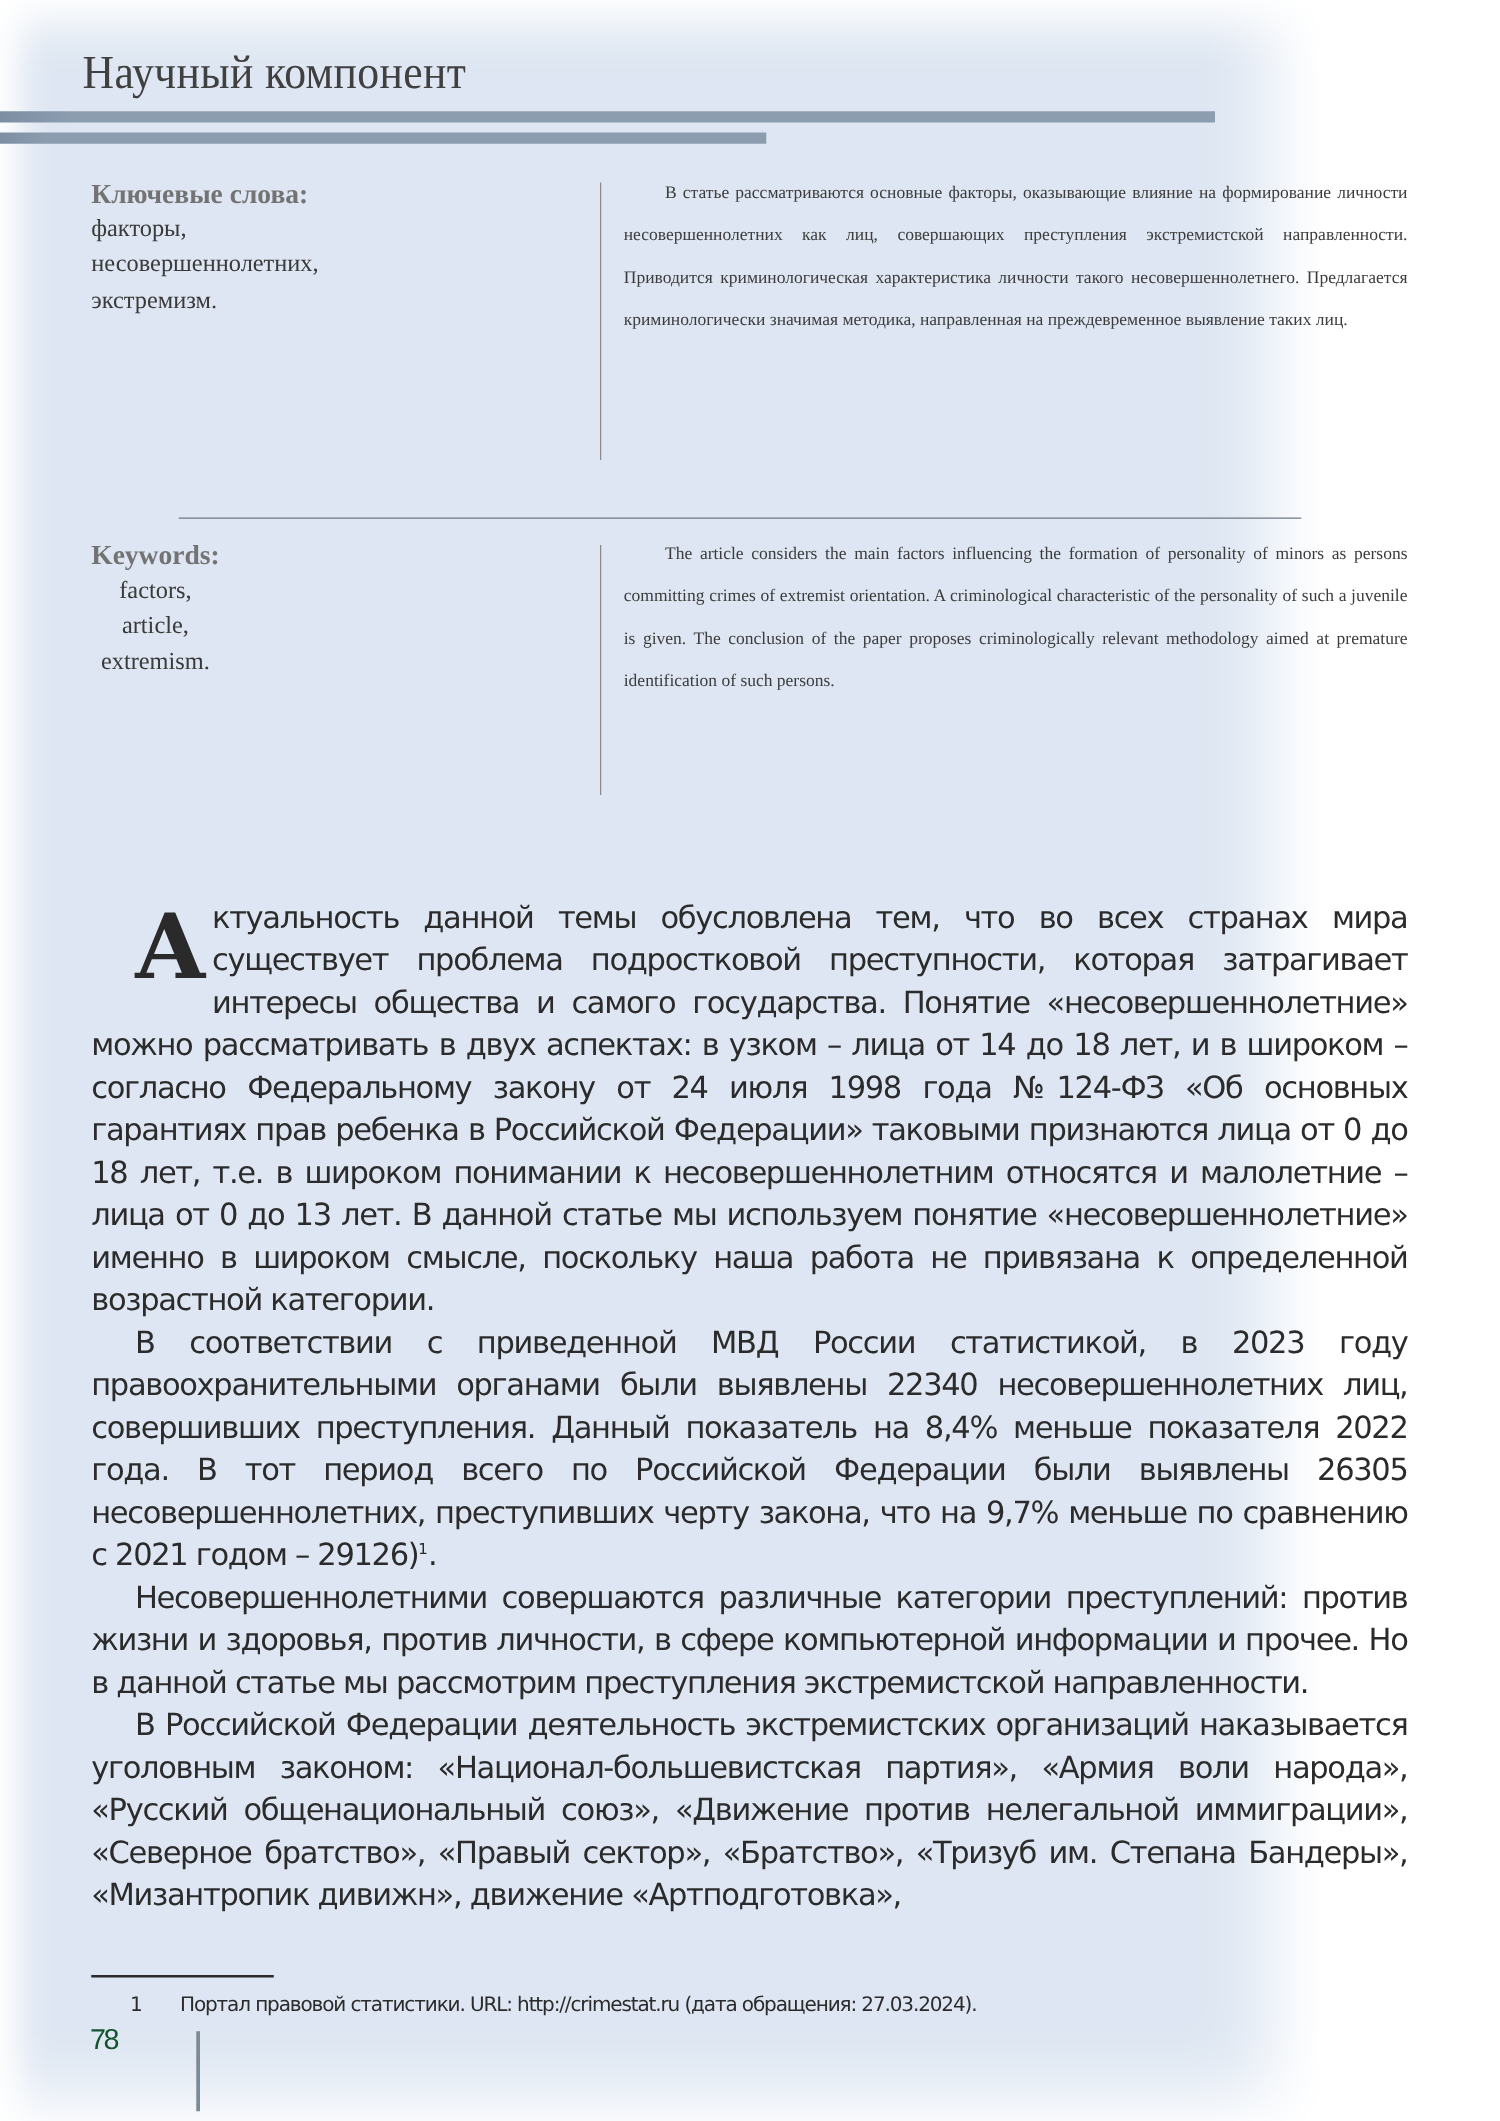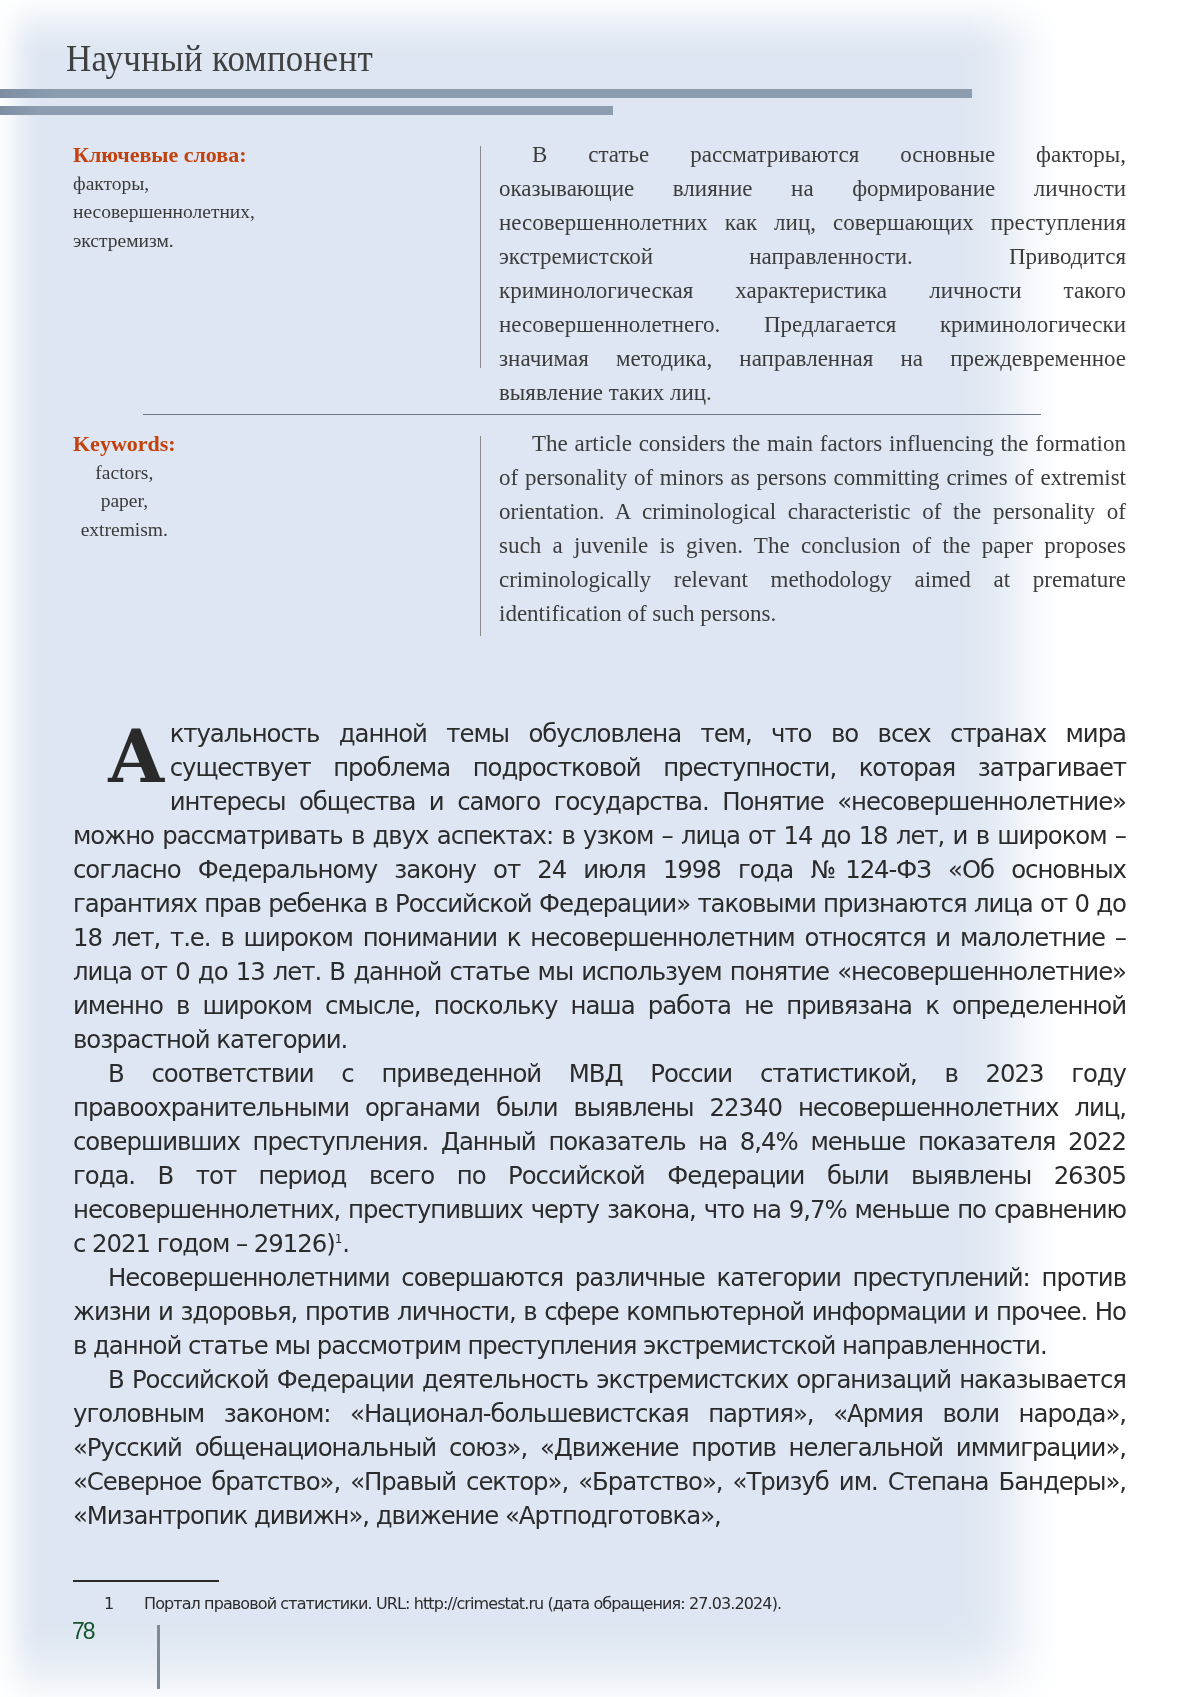--- a/index.html
+++ b/index.html
@@ -25,32 +25,32 @@
     }
     .rule-2 {
       position: absolute; left: 0; top: 106px; width: 613px; height: 9px;
       background: linear-gradient(90deg, #7d8ea3 0%, #8d9db0 6%, #8d9db0 100%);
     }
     .kw-block {
       position: absolute; left: 73px;
       font-family: "Liberation Serif", serif; color: #3a3a3a;
       font-size: 19.5px; line-height: 28.5px;
     }
-    .kw-block .kw-title { font-weight: bold; font-size: 22px; color: #c2410c; }
+    .kw-block .kw-title { font-weight: bold; font-size: 22px; color: #737373; }
     .kw-ru { top: 141px; }
     .kw-en { top: 430px; text-align: center; }
     .abs-divider {
       position: absolute; left: 480px; width: 1px; background: #8b8b8b;
     }
     .div-ru { top: 146px; height: 222px; }
     .div-en { top: 436px; height: 200px; }
     .abstract {
       position: absolute; left: 499px; width: 627px;
       font-family: "Liberation Serif", serif; color: #3c3c3c;
-      font-size: 23px; line-height: 34px;
+      font-size: 14px; line-height: 34px;
       text-align: justify; text-indent: 33px;
       hyphens: manual;
     }
     .abs-ru { top: 138px; }
     .abs-en { top: 427px; }
     .mid-rule {
       position: absolute; left: 143px; top: 414px; width: 898px; height: 1px;
       background: #6e7884;
     }
     .body-text {
@@ -101,21 +101,21 @@
     <div>экстремизм.</div>
   </div>
   <div class="abs-divider div-ru"></div>
   <div class="abstract abs-ru">В статье рассматриваются основные факторы, оказывающие влияние на формирование личности несовершеннолетних как лиц, совершающих преступления экстремистской направленности. Приводится криминологическая характеристика личности такого несовершеннолетнего. Предлагается криминологически значимая методика, направленная на преждевременное выявление таких лиц.</div>
 
   <div class="mid-rule"></div>
 
   <div class="kw-block kw-en">
     <div class="kw-title">Keywords:</div>
     <div>factors,</div>
-    <div>paper,</div>
+    <div>article,</div>
     <div>extremism.</div>
   </div>
   <div class="abs-divider div-en"></div>
   <div class="abstract abs-en">The article considers the main factors influencing the formation of personality of minors as persons committing crimes of extremist orientation. A criminological characteristic of the personality of such a juvenile is given. The conclusion of the paper proposes criminologically relevant methodology aimed at premature identification of such persons.</div>
 
   <div class="body-text">
     <p class="first"><span class="dropcap">А</span><span>ктуальность данной темы обусловлена тем, что во всех странах мира существует проблема подростковой преступности, которая затрагивает интересы общества и самого государства. Понятие «несовершеннолетние» можно рассматривать в двух аспектах: в узком – лица от 14 до 18 лет, и в широком – согласно Федеральному закону от 24 июля 1998 года №124-ФЗ «Об основных гарантиях прав ребенка в Российской Федерации» таковыми признаются лица от 0 до 18 лет, т.е. в широком понимании к несовершеннолетним относятся и малолетние – лица от 0 до 13 лет. В данной статье мы используем понятие «несовершеннолетние» именно в широком смысле, поскольку наша работа не привязана к определенной возрастной категории.</span></p>
     <p><span>В соответствии с приведенной МВД России статистикой, в 2023 году правоохранительными органами были выявлены 22340 несовершеннолетних лиц, совершивших преступления. Данный показатель на 8,4% меньше показателя 2022 года. В тот период всего по Российской Федерации были выявлены 26305 несовершеннолетних, преступивших черту закона, что на 9,7% меньше по сравнению с 2021 годом – 29126)</span><sup>1</sup><span>.</span></p>
     <p>Несовершеннолетними совершаются различные категории преступлений: против жизни и здоровья, против личности, в сфере компьютерной информации и прочее. Но в данной статье мы рассмотрим преступления экстремистской направленности.</p>
     <p>В Российской Федерации деятельность экстремистских организаций наказывается уголовным законом: «Национал-большевистская партия», «Армия воли народа», «Русский общенациональный союз», «Движение против нелегальной иммиграции», «Северное братство», «Правый сектор», «Братство», «Тризуб им. Степана Бандеры», «Мизантропик дивижн», движение «Артподготовка»,</p>

